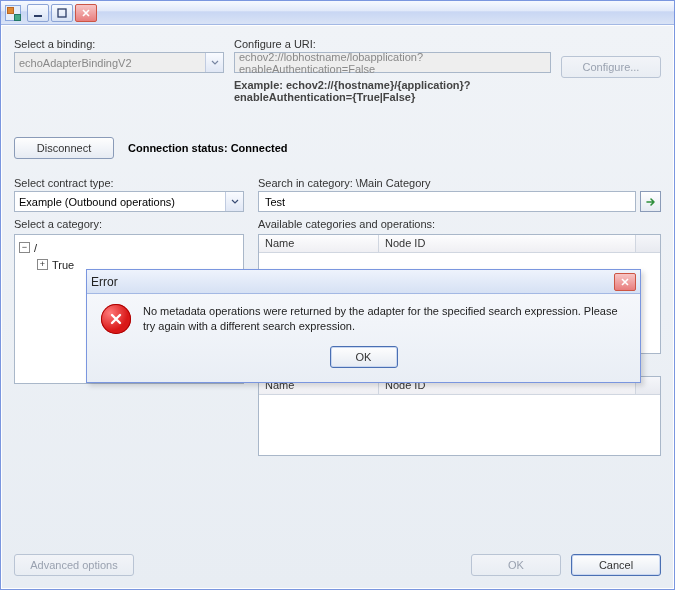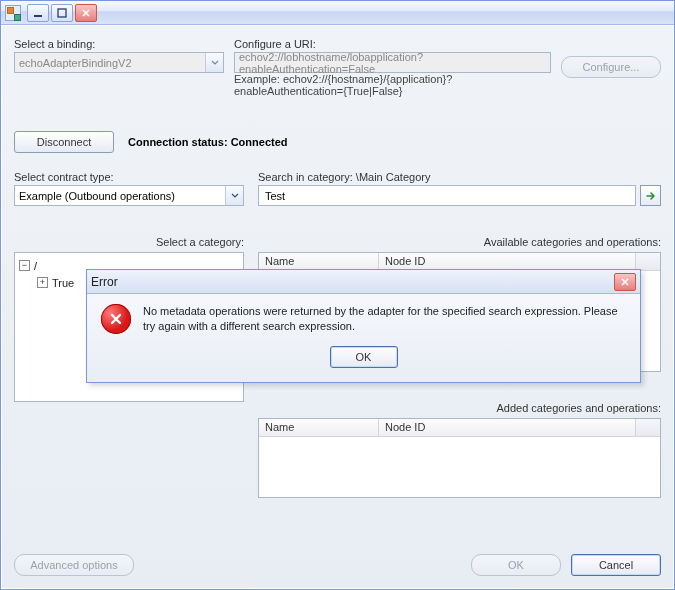--- a/index.html
+++ b/index.html
@@ -103,24 +103,24 @@
   .button {
     height:22px; min-width:80px;
     border:1px solid #8a9bb8;
     border-radius:3px;
     background:linear-gradient(to bottom,#fefefe,#e6ebf3);
     font:inherit;
     padding:0 10px;
     display:inline-flex; align-items:center; justify-content:center;
     color:#333;
   }
-  .button.disabled { color:#9aa2b0; border-color:#b9c4d4; background:linear-gradient(to bottom,#f2f4f8,#e8edf3);border-radius:10px; }
+  .button.disabled { color:#9aa2b0; border-color:#b9c4d4; background:linear-gradient(to bottom,#f2f4f8,#e8edf3); }
   .button.primary { border-color:#4a6fb3; box-shadow: inset 0 0 0 1px #c9d7f0; }
 
-  .example-text { margin-top:0; color:#444; }
+  .example-text { margin-top:6px; color:#444;font-weight:bold; }
 
   .conn-row {
     margin-top:34px; margin-bottom:18px;
     display:flex; align-items:center; gap:14px;
   }
   .conn-row .button { min-width:100px; }
   .conn-status b { font-weight:bold; }
 
   .mid { display:flex; gap:14px; margin-top:6px; }
   .left-col { width:230px; display:flex; flex-direction:column; }
@@ -167,21 +167,21 @@
   }
   .lv-col{
     padding:2px 6px;
     border-right:1px solid #d0d6e0;
     color:#333;
   }
   .lv-col.name{ width:120px; }
   .lv-col.node{ flex:1; }
   .lv-col.tail{ width:24px; border-right:none; background:linear-gradient(to bottom,#f5f6fa,#e8eaf0); }
 
-  .subheading{ margin-top:30px; margin-bottom:2px;text-align:right; }
+  .subheading{ margin-top:6px; margin-bottom:2px; }
 
   .btn-row{ display:flex; gap:10px; margin-top:10px; }
 
   .adv-row{
     position:absolute; left:12px; right:12px; bottom:12px;
     display:flex; gap:10px; align-items:center;
   }
   .adv-row .spacer{ flex:1; }
 
   

